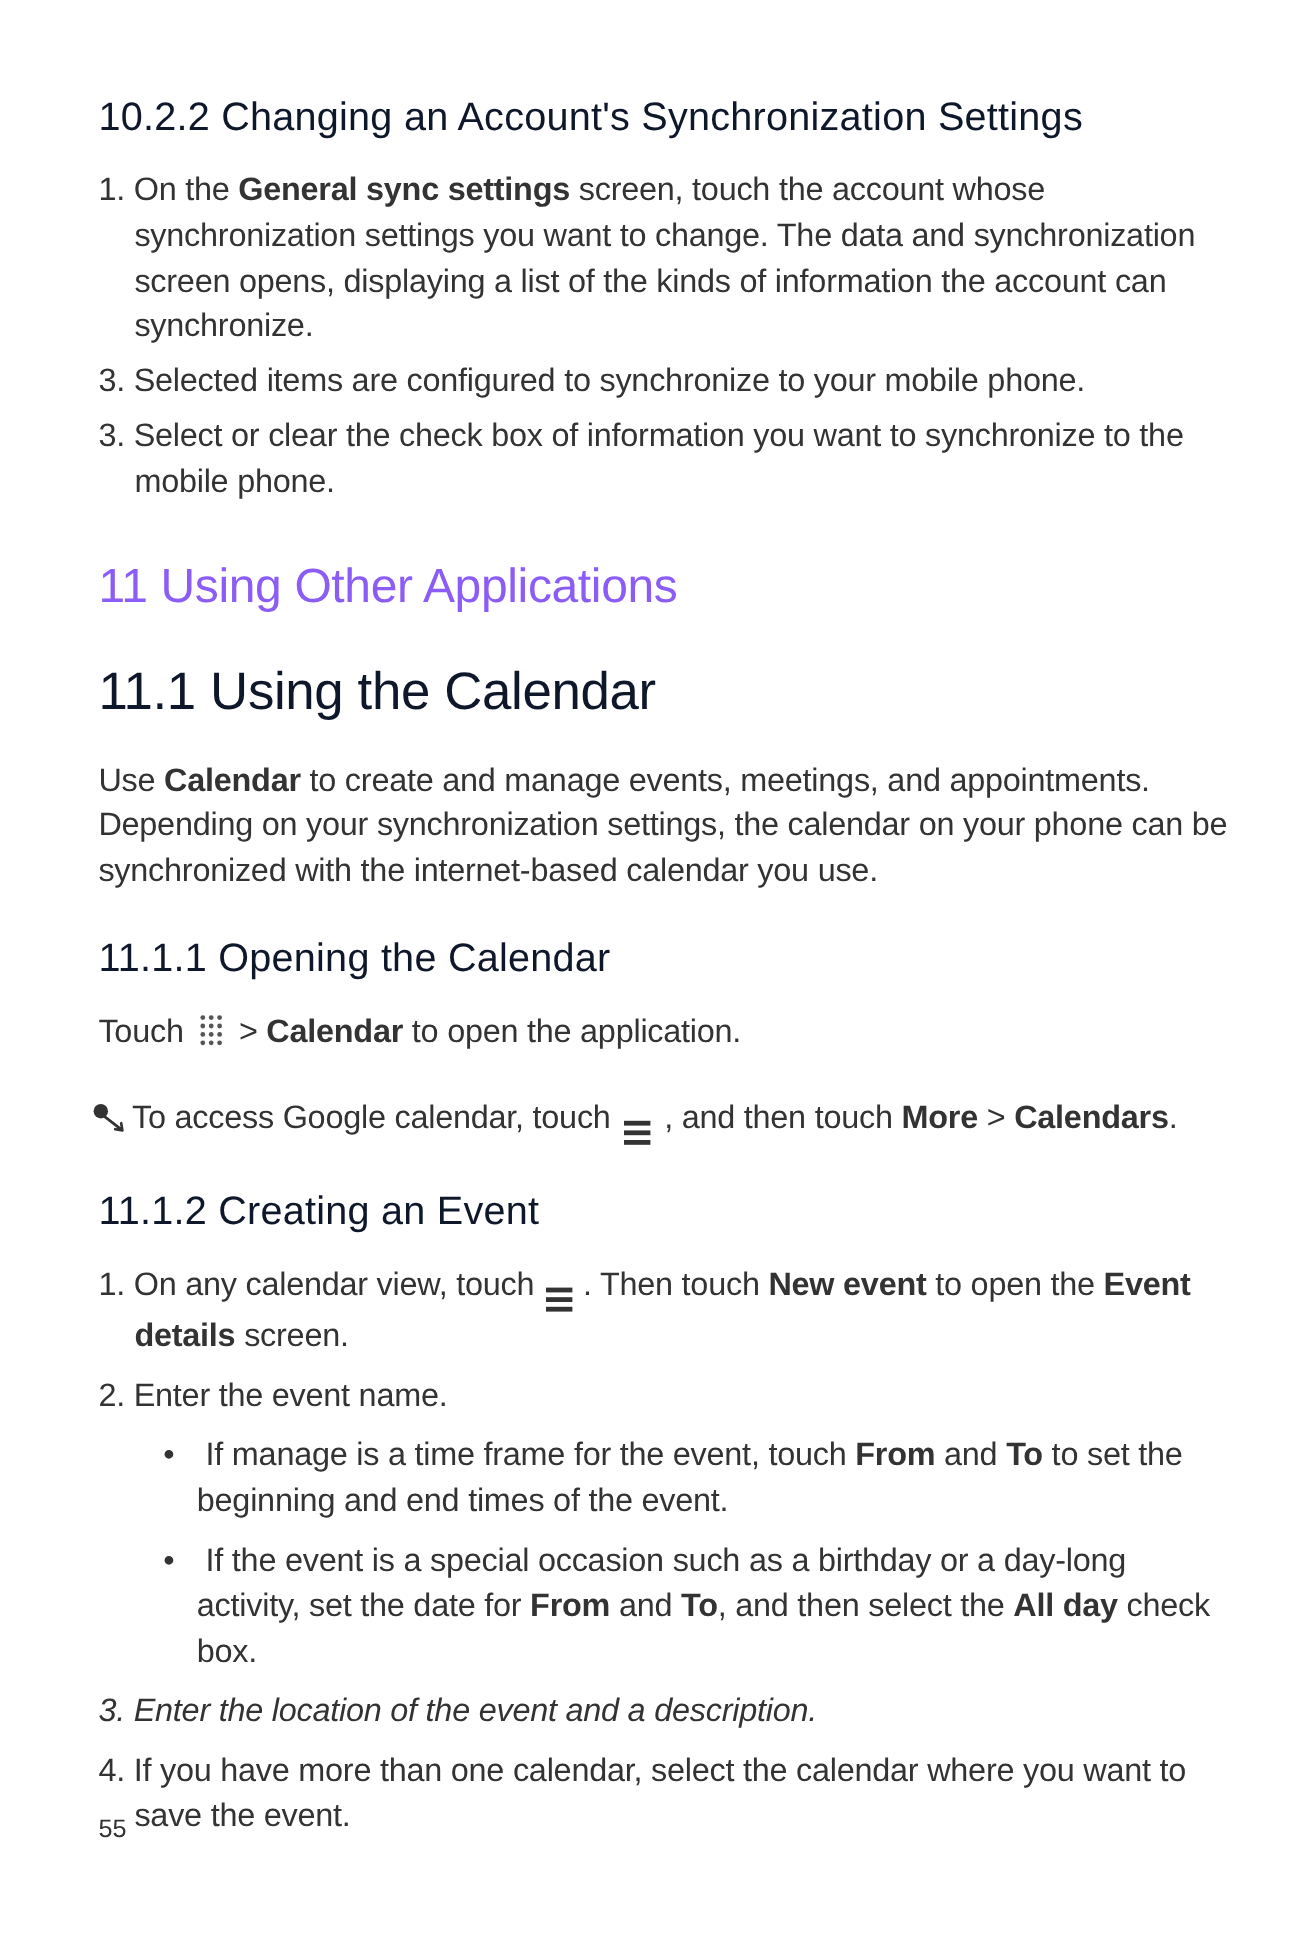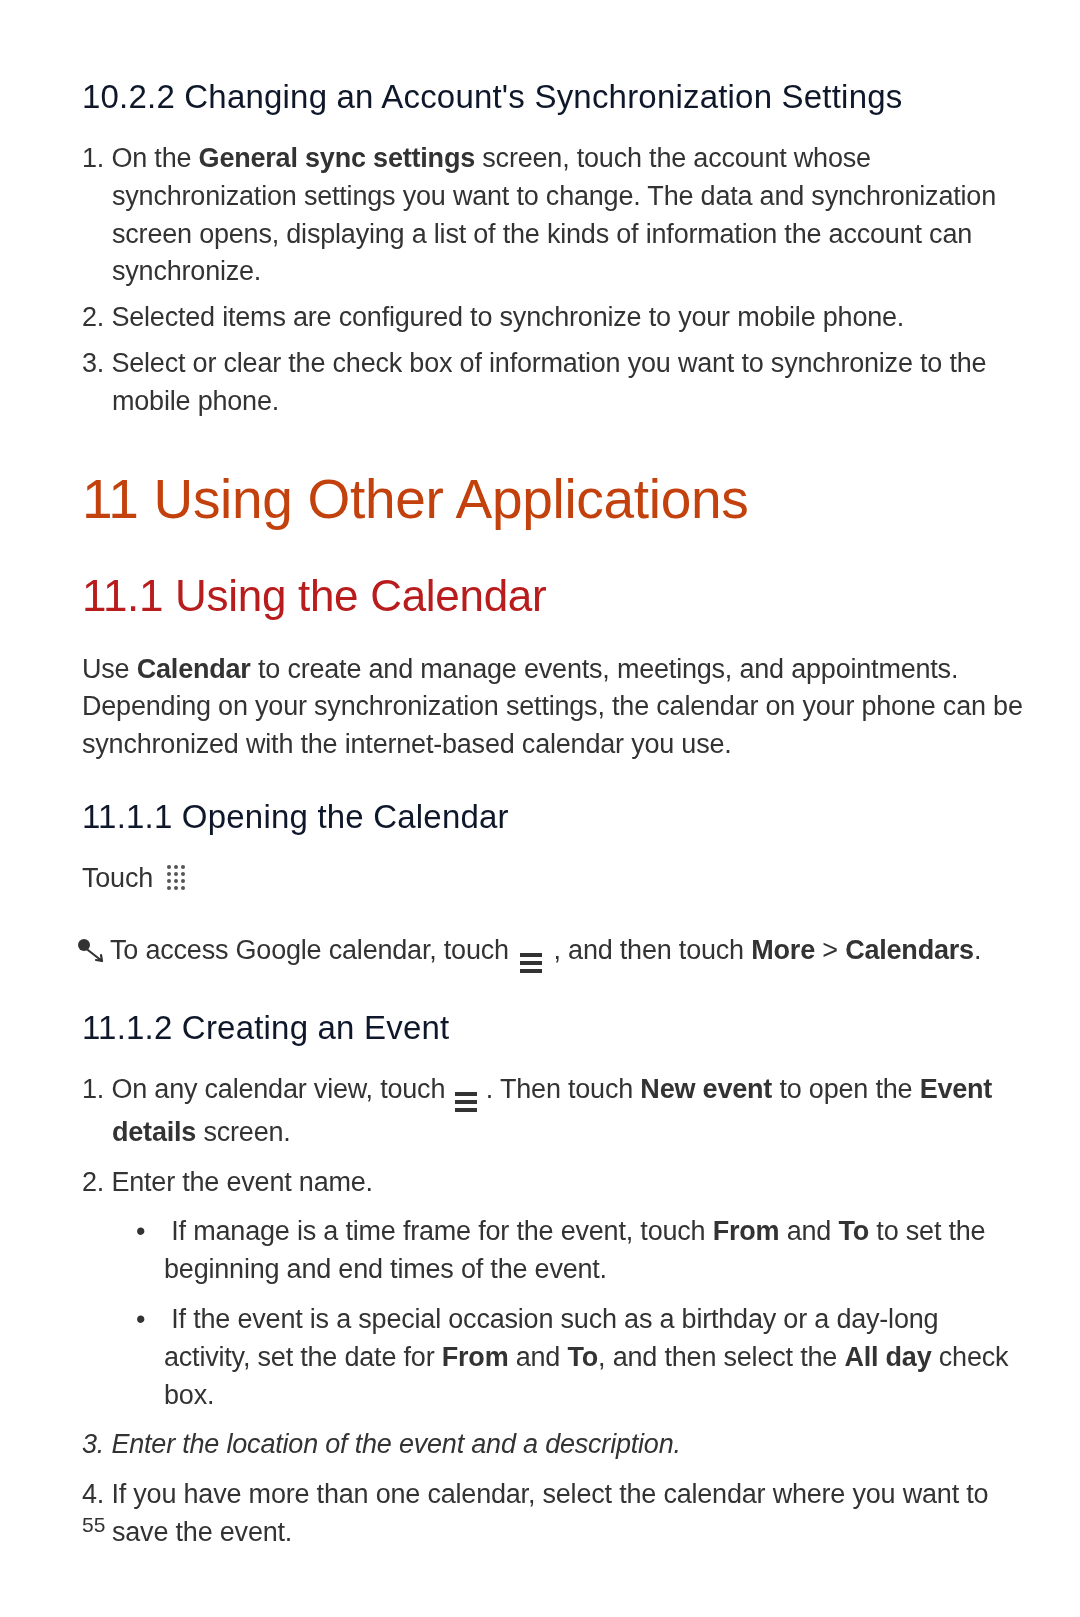--- a/index.html
+++ b/index.html
@@ -17,33 +17,33 @@
     position: relative;
   }
   .h3 {
     font-size: 33px;
     font-weight: 400;
     letter-spacing: 0.2px;
     margin-bottom: 24px;
     color: #0f172a;
   }
   .h1 {
-    font-size: 55px;
+    font-size: 40px;
     font-weight: 400;
     margin-top: 46px;
     margin-bottom: 40px;
     letter-spacing: -0.3px;
-    color: #c2410c;
+    color: #8b5cf6;
   }
   .h2 {
     font-size: 44px;
     font-weight: 400;
     margin-bottom: 30px;
     letter-spacing: -0.3px;
-    color: #b91c1c;
+    color: #0f172a;
   }
   .body-text {
     font-size: 27px;
     line-height: 1.4;
     letter-spacing: -0.2px;
     color: #333;
     font-weight: 300;
   }
   .num-item {
     padding-left: 30px;
@@ -134,21 +134,21 @@
   .gap-top-small { margin-top: 4px; font-style: italic; }
 </style>
 </head>
 <body>
 
 <div class="h3">10.2.2  Changing an Account's Synchronization Settings</div>
 
 <div class="body-text num-item sec-10-list">
   <span>1. On the </span><strong>General sync settings</strong><span> screen, touch the account whose synchronization settings you want to change. The data and synchronization screen opens, displaying a list of the kinds of information the account can synchronize.</span>
 </div>
-<div class="body-text num-item sec-10-list">2. Selected items are configured to synchronize to your mobile phone.</div>
+<div class="body-text num-item sec-10-list">3. Selected items are configured to synchronize to your mobile phone.</div>
 <div class="body-text num-item" style="margin-bottom:0">3. Select or clear the check box of information you want to synchronize to the mobile phone.</div>
 
 <div class="h1">11  Using Other Applications</div>
 
 <div class="h2">11.1  Using the Calendar</div>
 <div class="body-text sec-11-1-para">
   <span>Use </span><strong>Calendar</strong><span> to create and manage events, meetings, and appointments. Depending on your synchronization settings, the calendar on your phone can be synchronized with the internet-based calendar you use.</span>
 </div>
 
 <div class="h3">11.1.1  Opening the Calendar</div>
@@ -162,20 +162,23 @@
         <span></span>
         <span></span>
         <span></span>
         <span></span>
         <span></span>
         <span></span>
         <span></span>
         <span></span>
         <span></span>
       </span>
+  </span>
+  <span class="flex-text">
+    <span>  &gt; </span><strong>Calendar</strong><span> to open the application.</span>
   </span>
 </div>
 
 <div class="body-text note-line">
   <span class="inline-icon tip-arrow-icon">
     <svg width="26" height="24" viewBox="0 0 26 24">
         <path d="M2 4 L20 18 M20 18 L14 17 M20 18 L19 12" stroke="#333" stroke-width="2.2" fill="none" stroke-linecap="round"></path>
       </svg>
   </span>
   <span class="flex-text">

